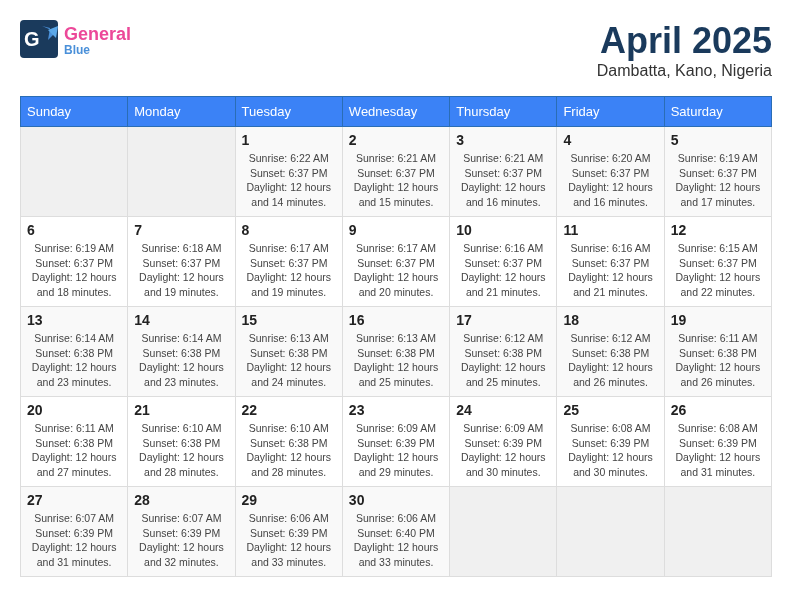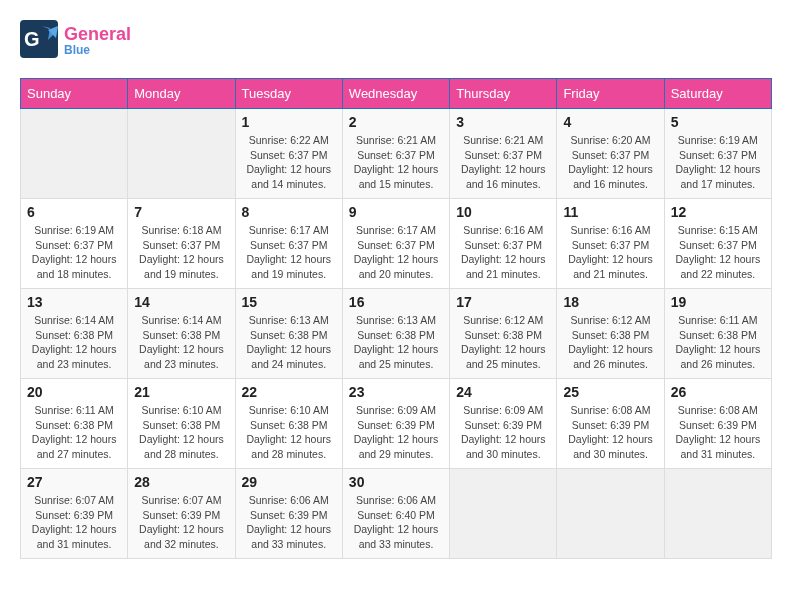--- a/index.html
+++ b/index.html
@@ -32,21 +32,21 @@
     .location {
       font-size: 16px;
       color: #333;
     }
     table {
       width: 100%;
       border-collapse: collapse;
       font-size: 11px;
     }
     thead tr {
-      background: #ec4899;
+      background: #3b82f6;
       color: #fff;
     }
     thead th {
       padding: 7px 6px;
       text-align: left;
       font-size: 13px;
       font-weight: normal;
       border: 1px solid #2a6db5;
     }
     tbody tr {
@@ -96,20 +96,24 @@
           <polygon points="22,6 36,12 28,20 30,8" fill="#4a90d9"></polygon>
           <polygon points="28,10 38,6 36,18" fill="#5ba8e8"></polygon>
         </svg>
       </div>
       <div>
         <div style="font-size:18px;font-weight:bold;color:#ec4899;line-height:1.1;">General</div>
         <div style="font-size:12px;font-weight:bold;color:#4a90d9;line-height:1.1;">Blue</div>
       </div>
     </div>
   </div>
+  <div class="title-block">
+    <div class="month-year">April 2025</div>
+    <div class="location">Dambatta, Kano, Nigeria</div>
+  </div>
 </div>
 
 <table>
   <thead>
     <tr>
     <th>Sunday</th>
         <th>Monday</th>
         <th>Tuesday</th>
         <th>Wednesday</th>
         <th>Thursday</th>

